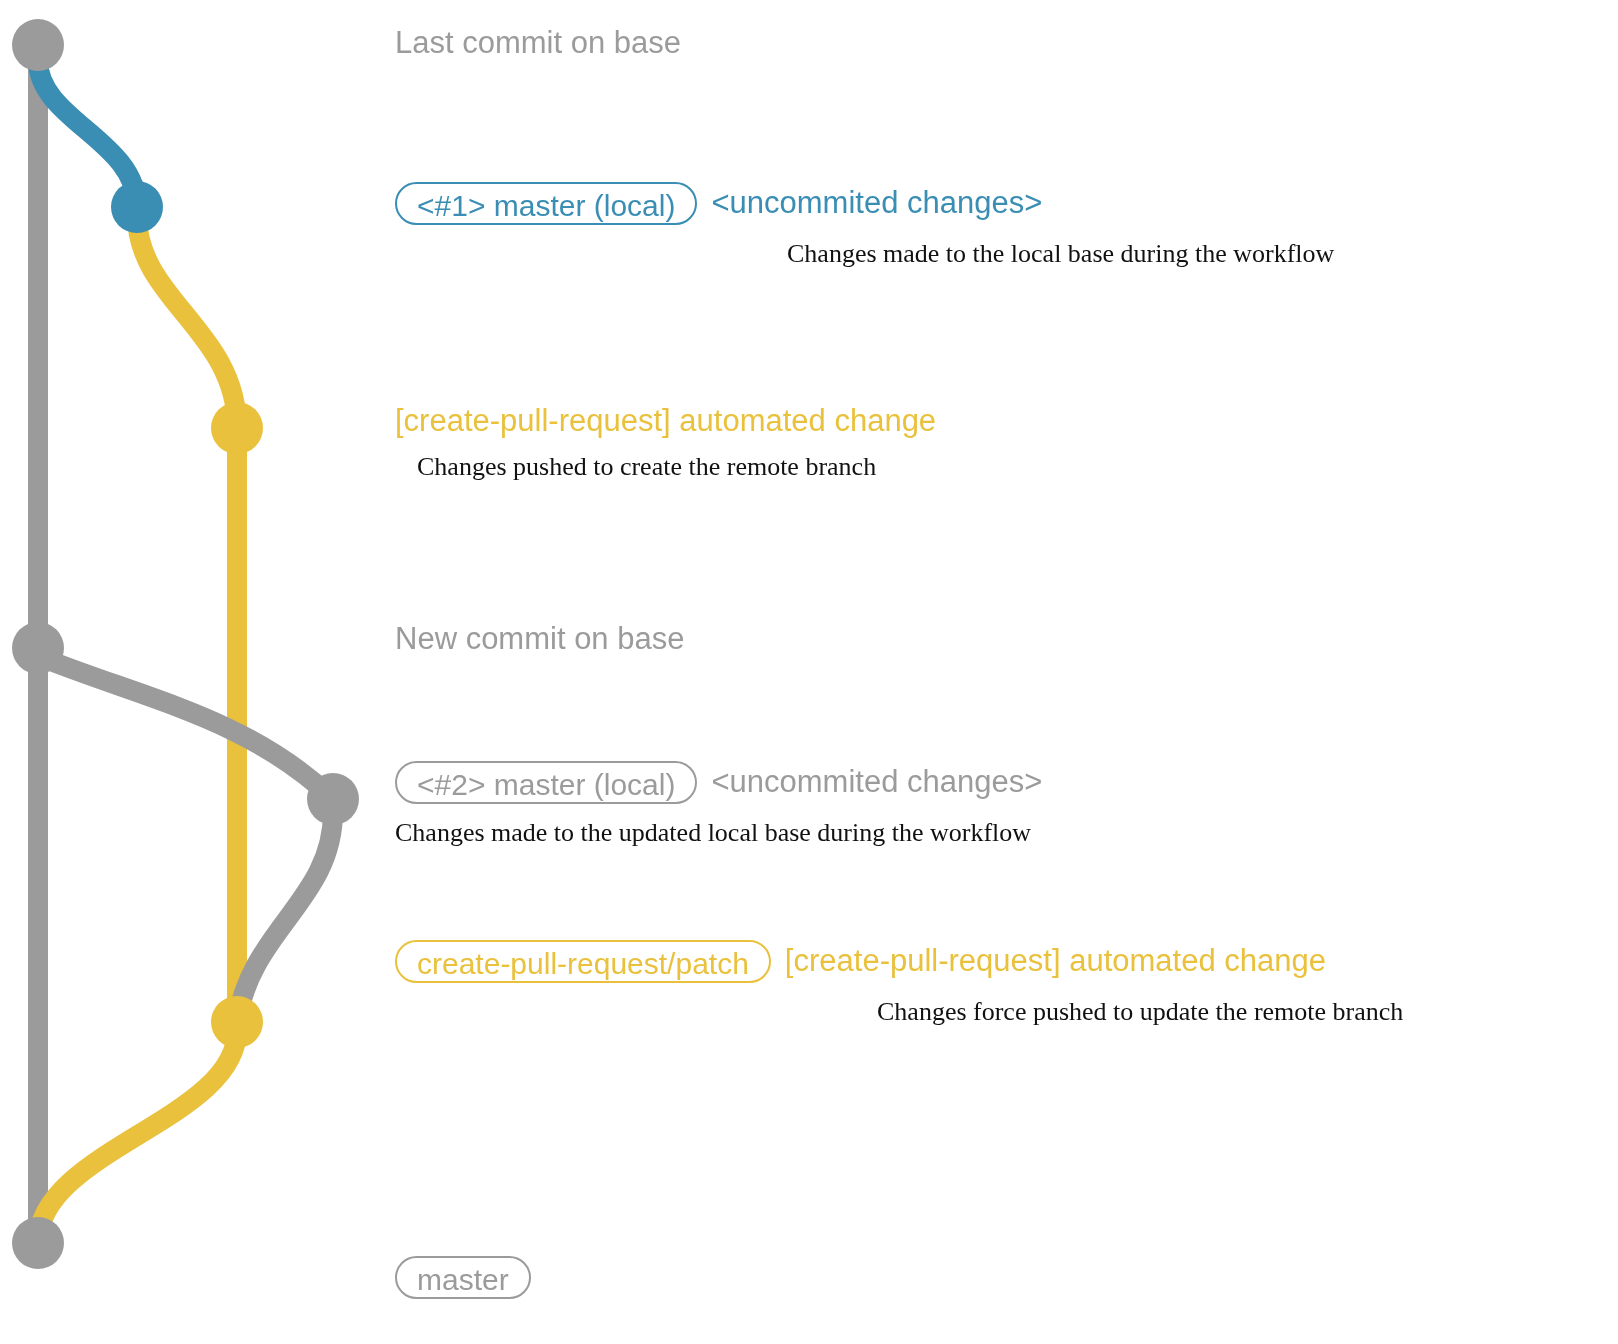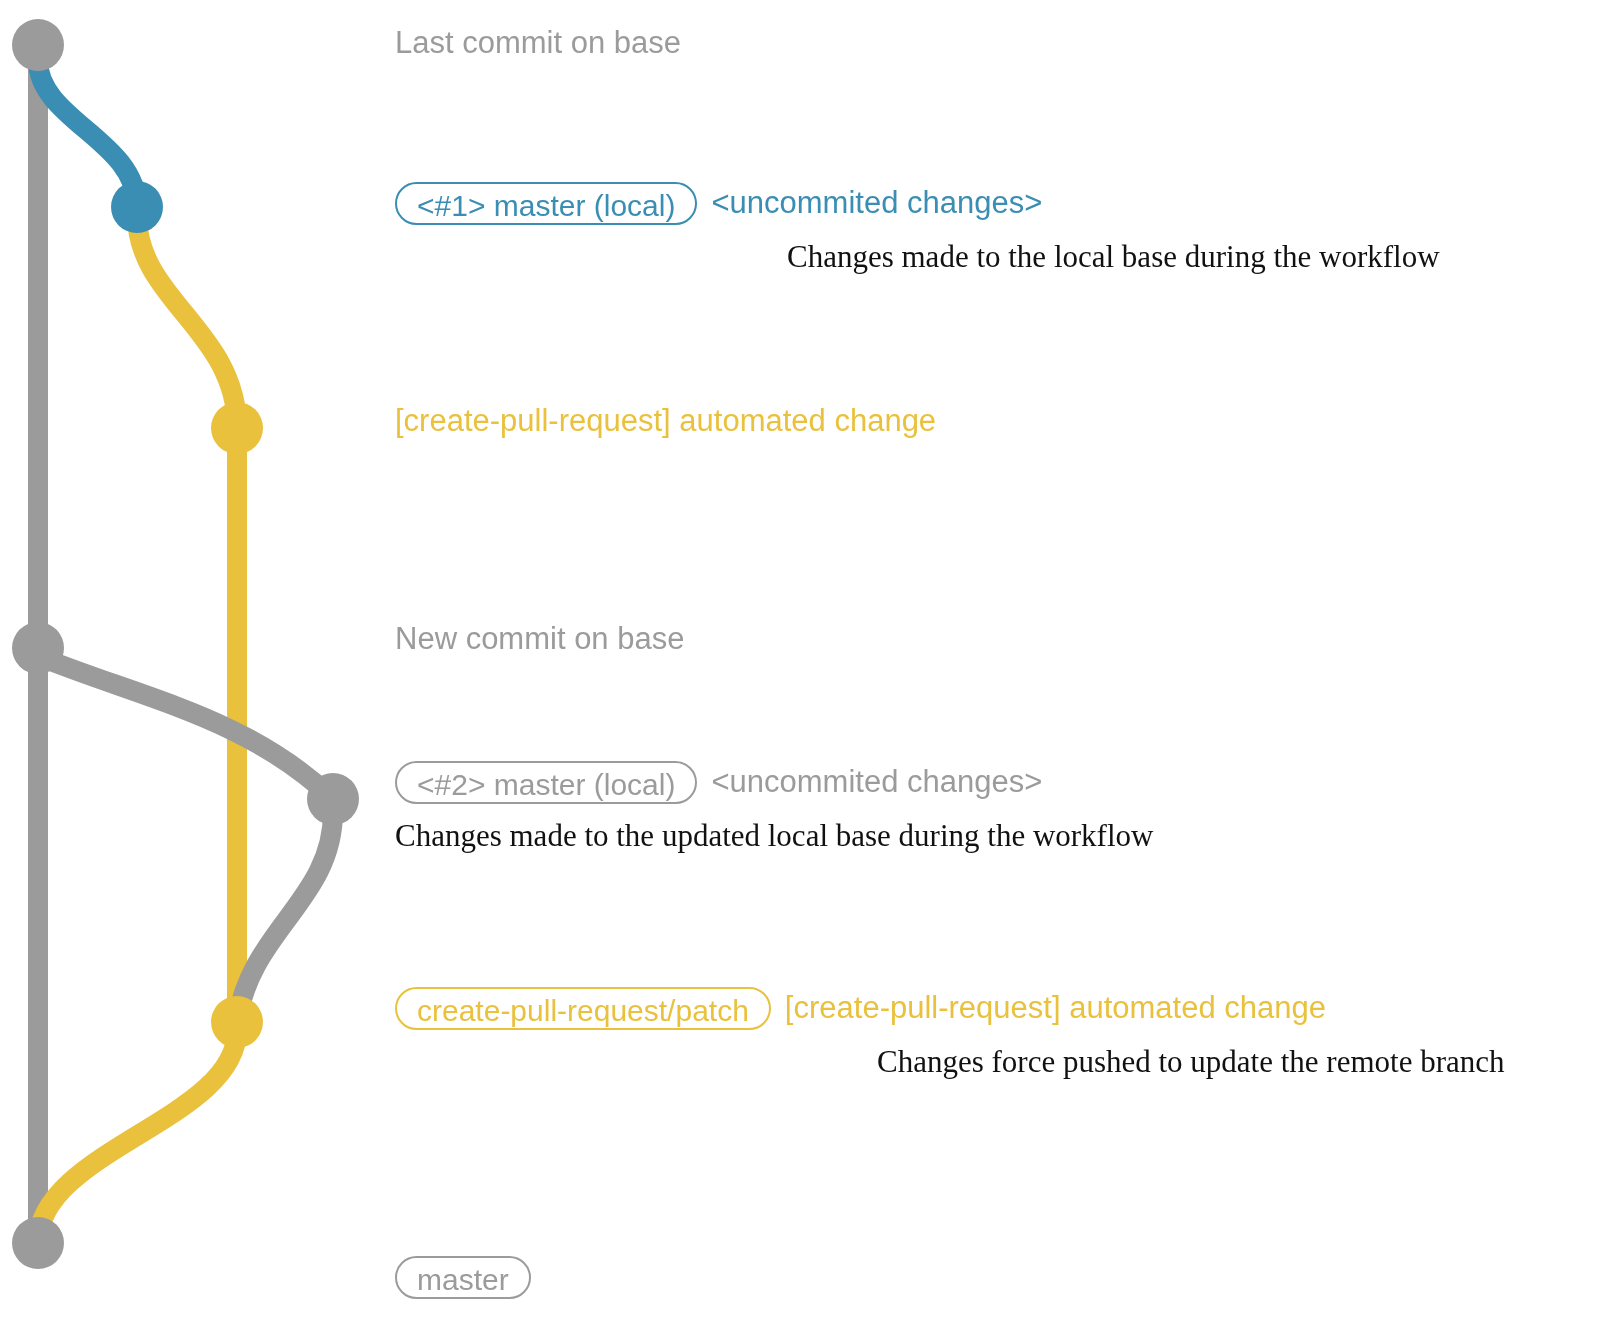--- a/index.html
+++ b/index.html
@@ -67,34 +67,34 @@
     line-height: 1.1;
     color: #9b9b9b;
     white-space: nowrap;
   }
   .commit-subject.blue { color: #3a8db3; }
   .commit-subject.yellow { color: #e9c13c; }
   .commit-subject.gray { color: #9b9b9b; }
 
   .note {
     font-family: "Liberation Serif", serif;
-    font-size: 31px;
+    font-size: 26px;
     line-height: 1.15;
     color: #111111;
     white-space: nowrap;
     margin-top: 14px;
   }
 
   
   #row-0 { top: 26px; }
   #row-1 { top: 182px; }
   #row-2 { top: 404px; }
   #row-3 { top: 622px; justify-content: center; }
   #row-4 { top: 761px; }
-  #row-5 { top: 987px; }
+  #row-5 { top: 940px; }
   #row-6 { top: 1222px; margin-top: 34px; }
 </style>
 </head>
 <body>
 
 <svg id="graph-canvas" viewBox="0 0 1618 1344" width="1618" height="1344" xmlns="http://www.w3.org/2000/svg" aria-hidden="true">
 
   <path d="M 38 45 L 38 1243" stroke="#9b9b9b" stroke-width="20" fill="none" stroke-linecap="round"></path>
 
   <path d="M 38 60 C 38 120, 137 140, 137 207" stroke="#3a8db3" stroke-width="20" fill="none" stroke-linecap="round"></path>
@@ -131,20 +131,21 @@
       <span class="ref-badge blue">&lt;#1&gt; master (local)</span>
       <span class="commit-subject blue">&lt;uncommited changes&gt;</span>
     </div>
     <div class="note" style="margin-left:392px">Changes made to the local base during the workflow</div>
   </div>
 
   <div class="row" id="row-2">
     <div class="row-main">
       <span class="commit-subject yellow">[create-pull-request] automated change</span>
     </div>
+    <div class="note" style="margin-left:22px">Changes pushed to create the remote branch</div>
   </div>
 
   <div class="row" id="row-3">
     <div class="row-main">
       <span class="commit-subject gray">New commit on base</span>
     </div>
   </div>
 
   <div class="row" id="row-4">
     <div class="row-main">

